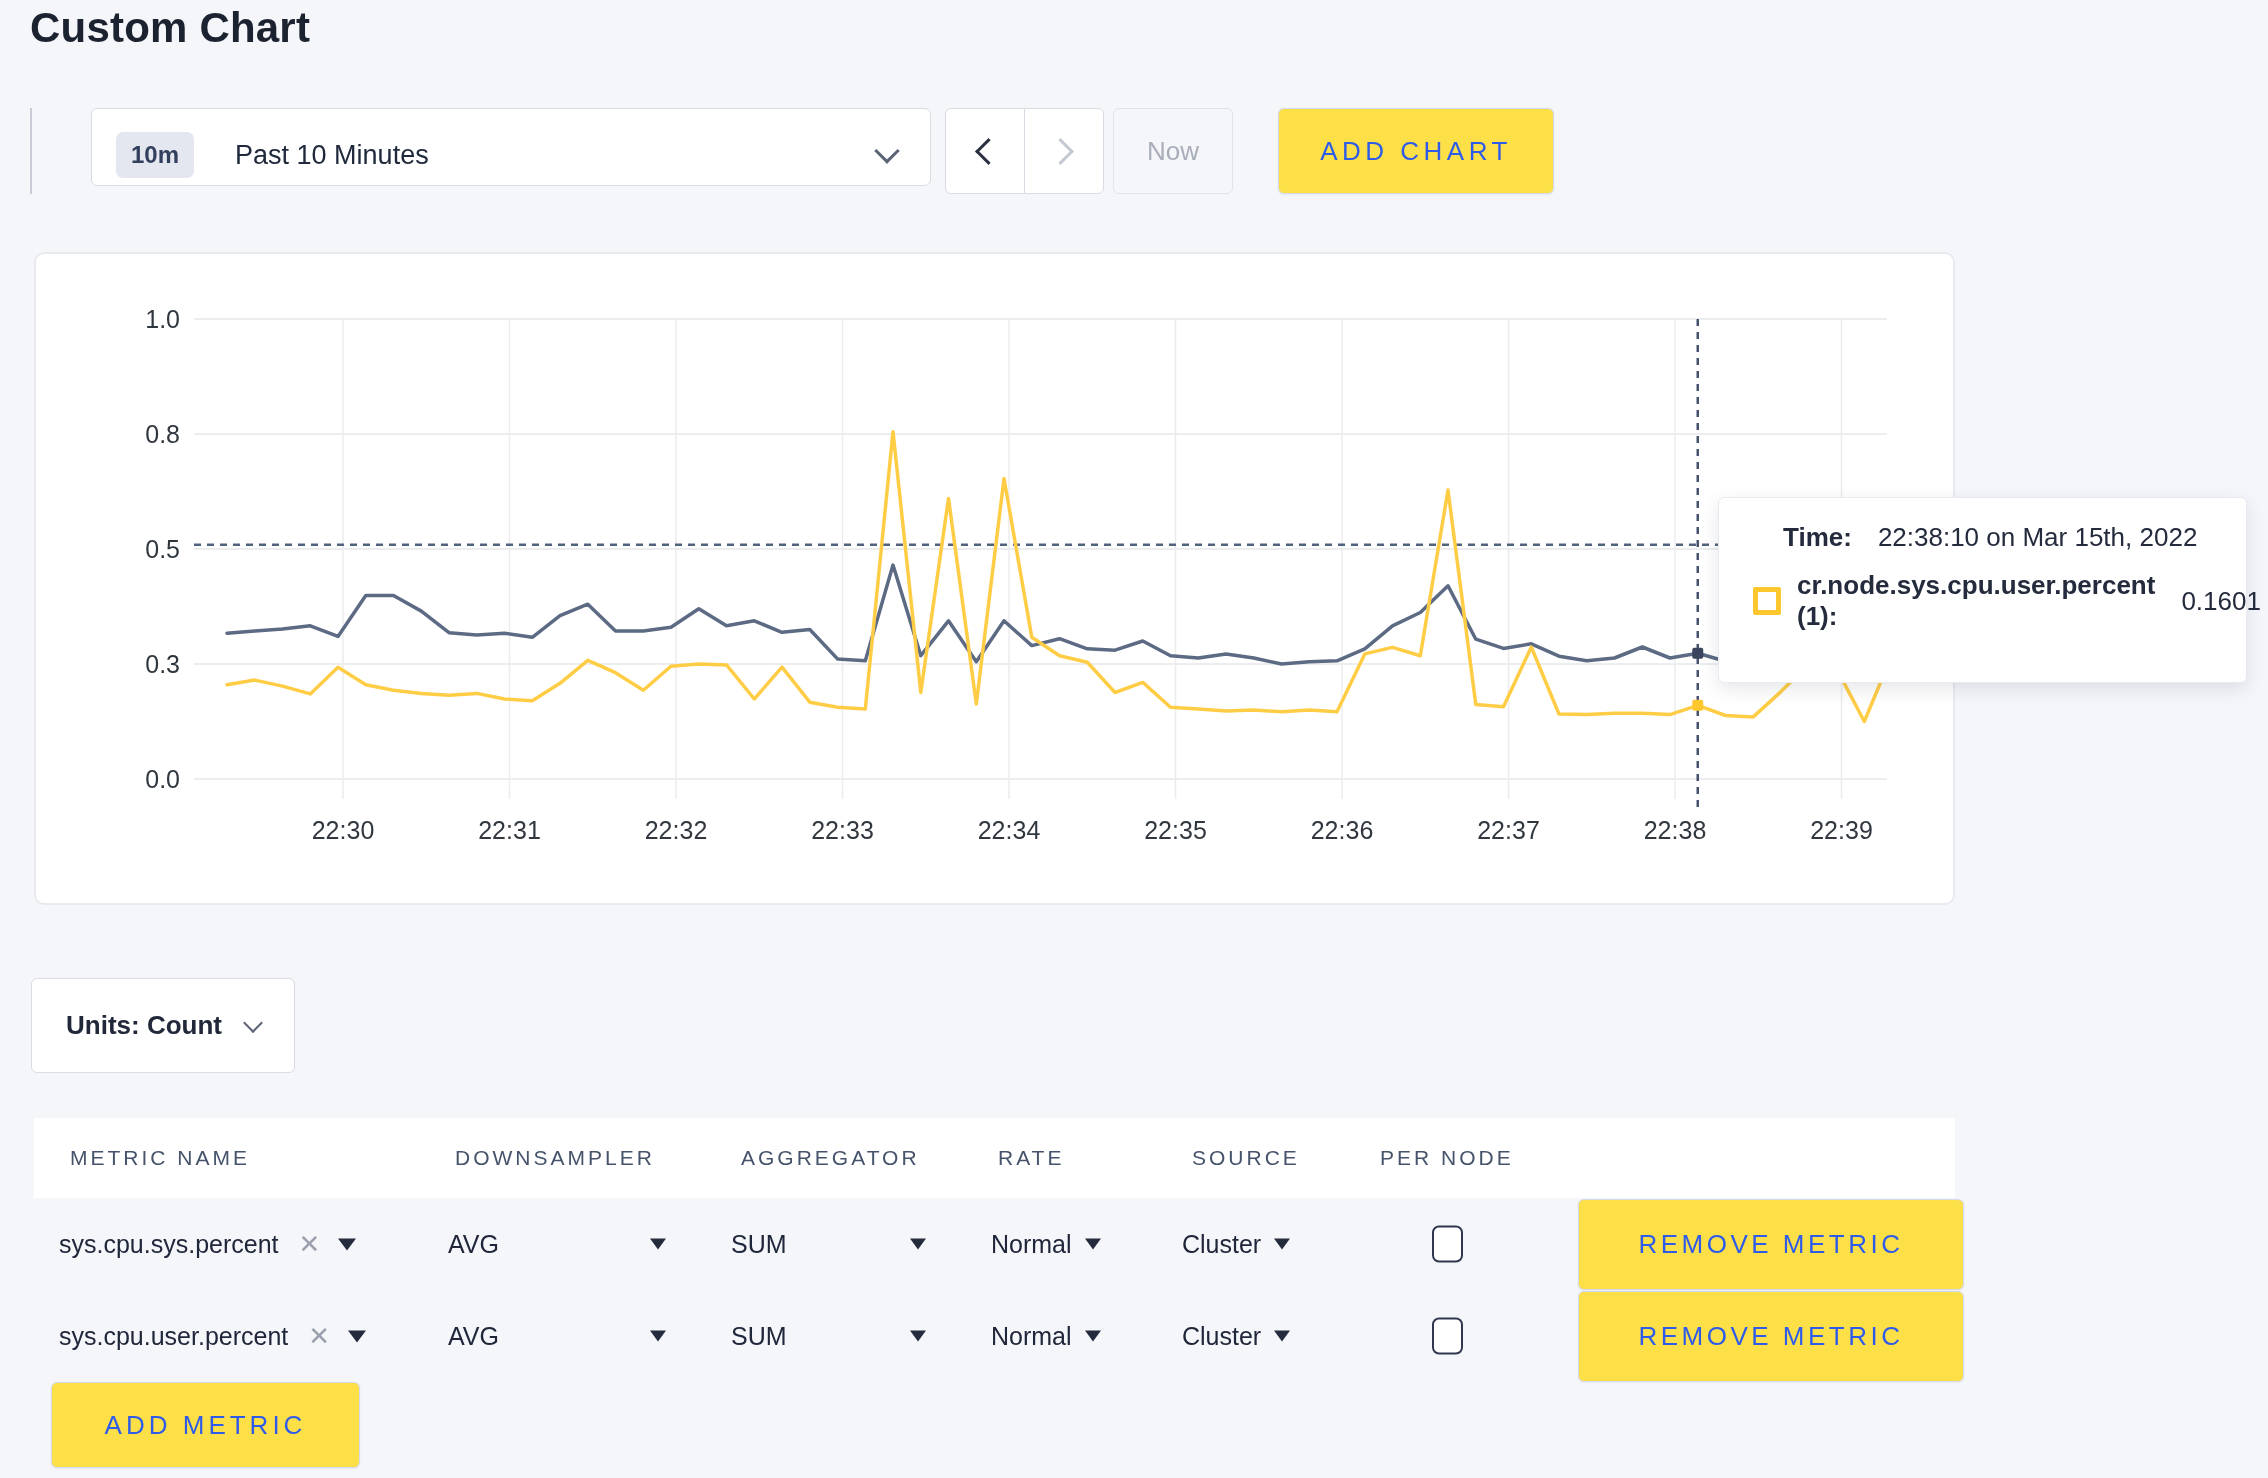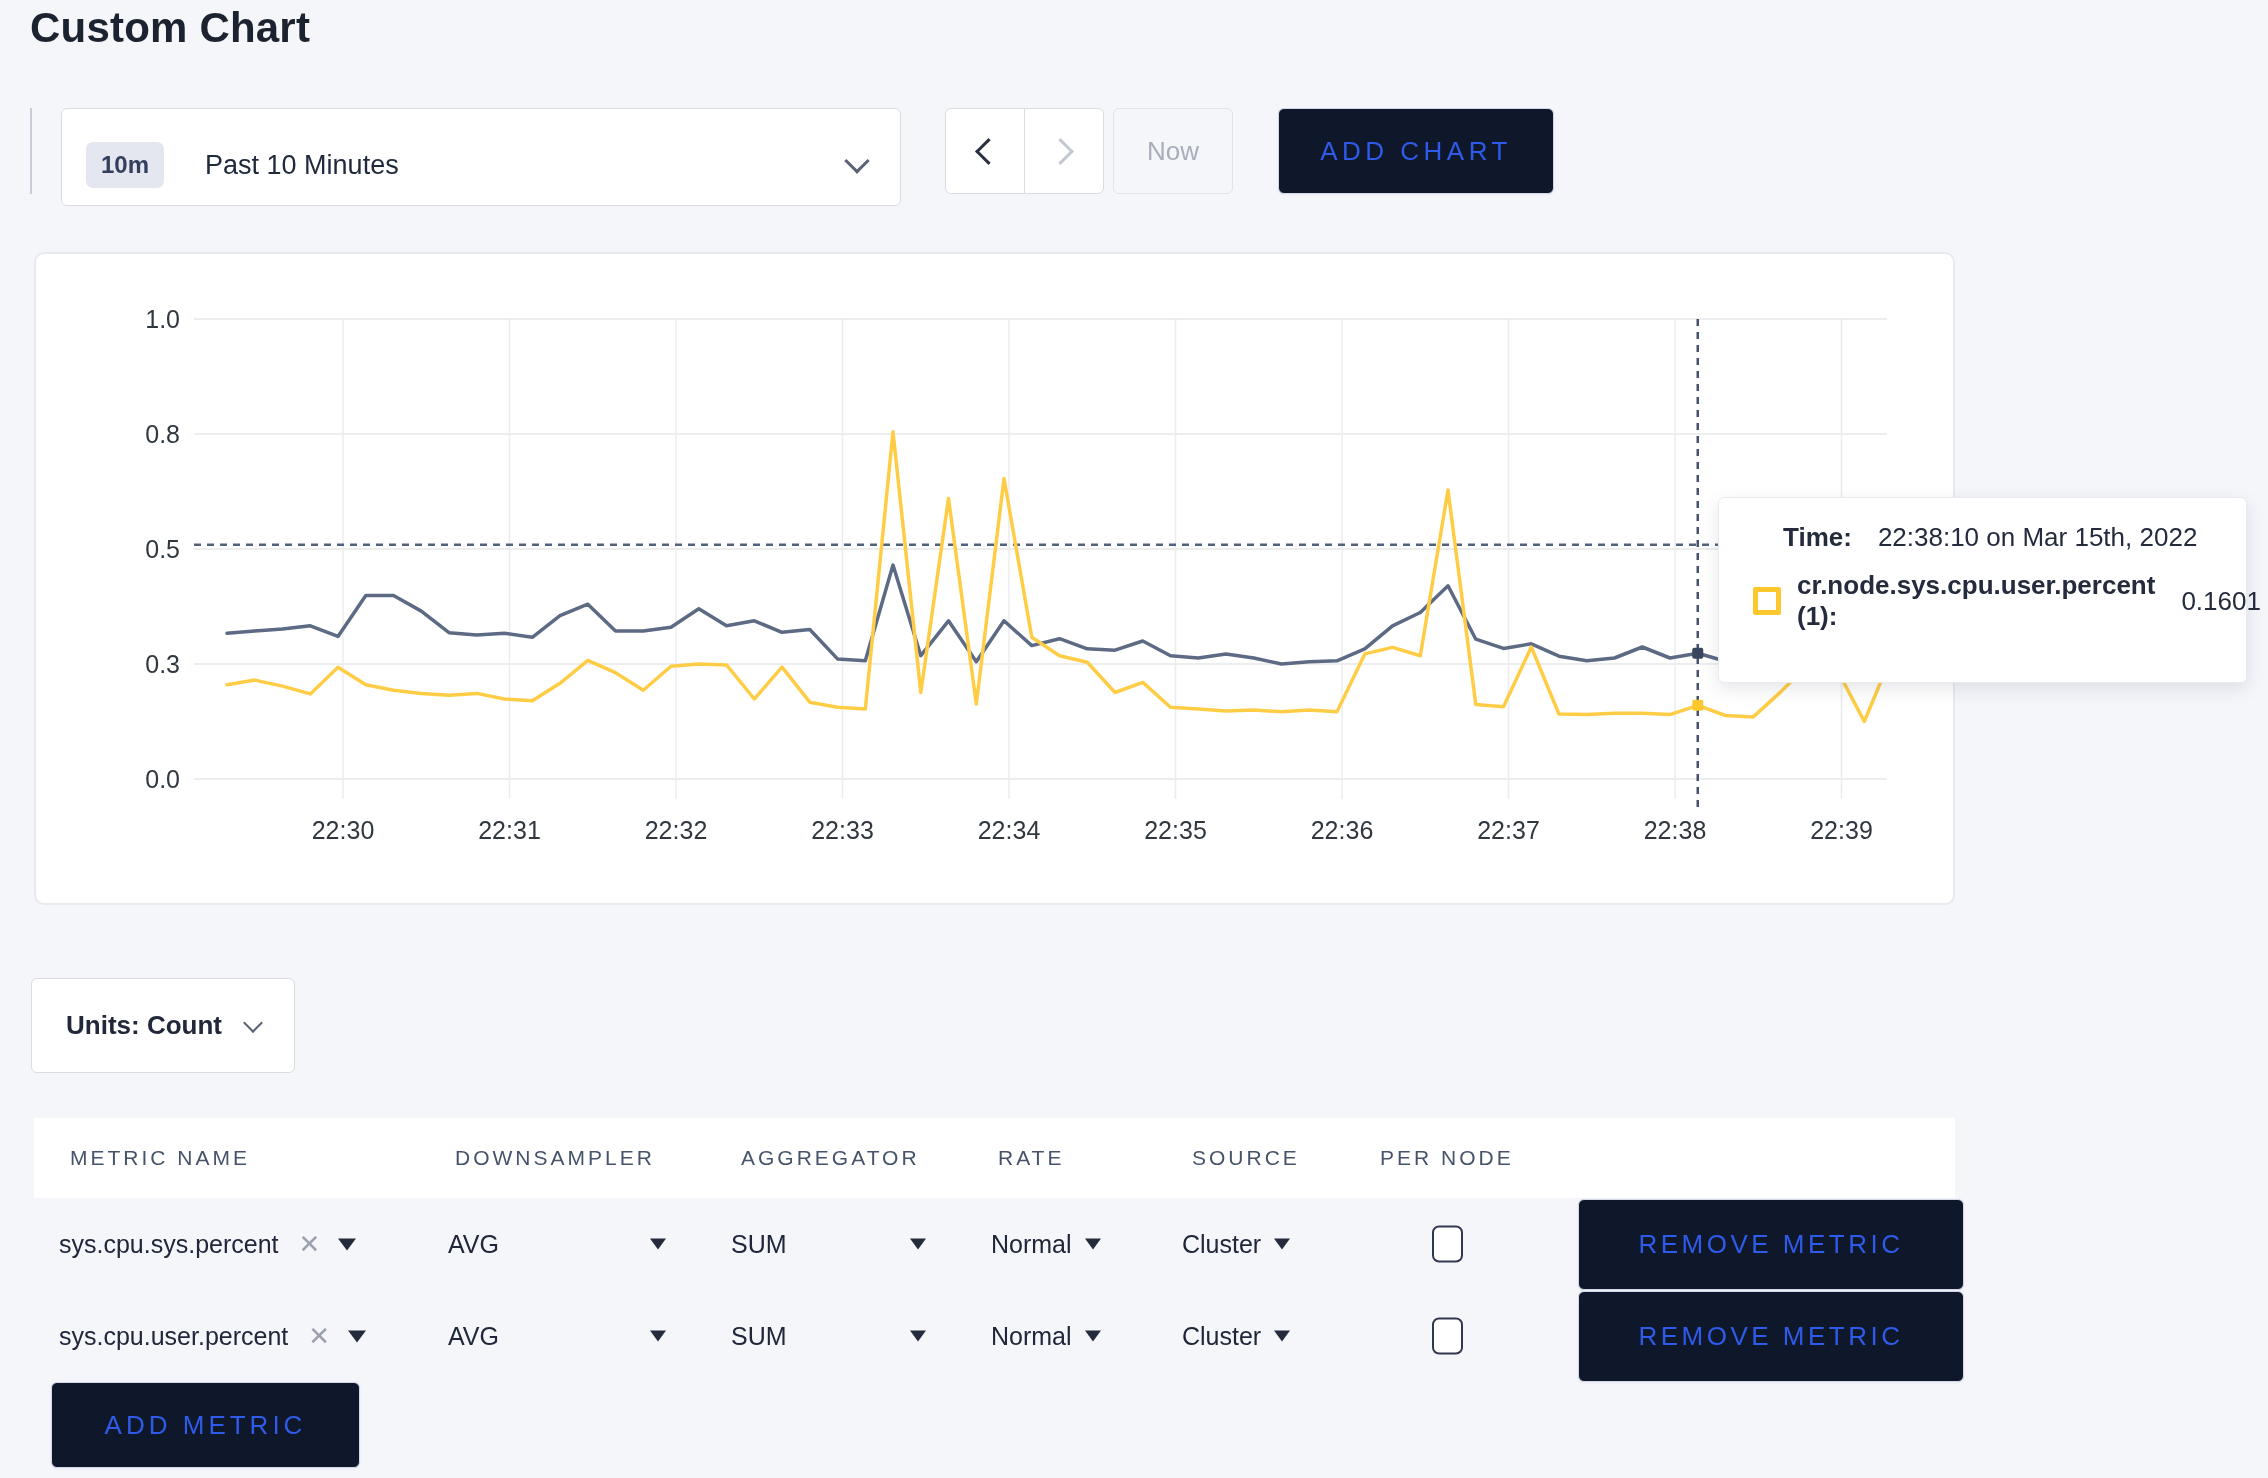--- a/index.html
+++ b/index.html
@@ -4,36 +4,36 @@
 <style>
   html,body{margin:0;padding:0;}
   #app{position:relative;width:2268px;height:1478px;background:#f5f6fa;
        font-family:"Liberation Sans",sans-serif;color:#20273a;overflow:hidden;}
   .abs{position:absolute;box-sizing:border-box;}
   .box{background:#fff;border:1.5px solid #d9dce3;border-radius:6px;}
   .page-title{left:30px;top:4px;font-size:42px;font-weight:700;color:#1c2330;letter-spacing:.2px;}
   .vdivider{left:30px;top:108px;width:2px;height:86px;background:#c9cdd8;}
 
   
-  .time-select{left:61px;top:108px;width:840px;height:98px;display:flex;align-items:center;
+  .time-select{left:91px;top:108px;width:840px;height:78px;display:flex;align-items:center;
                padding:16px 34px 0 24px;cursor:pointer;}
   .time-badge{background:#e4e7f0;border-radius:7px;padding:9px 15px;font-size:24px;font-weight:bold;color:#323f5d;}
   .time-label{margin-left:41px;font-size:27px;color:#212a3c;}
   .chev-down{margin-left:auto;width:15px;height:15px;border-right:3px solid #5b6374;border-bottom:3px solid #5b6374;
              transform:rotate(45deg);margin-top:-8px;}
   .arrow-group{left:945px;top:108px;display:flex;}
   .arrow-btn{width:80px;height:86px;background:#fff;border:1.5px solid #d9dce3;display:flex;
              align-items:center;justify-content:center;box-sizing:border-box;cursor:pointer;}
   .arrow-btn.first{border-radius:6px 0 0 6px;}
   .arrow-btn.second{border-radius:0 6px 6px 0;margin-left:-1.5px;}
   .chev-left{width:16px;height:16px;border-left:3.5px solid #2a3040;border-bottom:3.5px solid #2a3040;transform:rotate(45deg);margin-left:6px;}
   .chev-right{width:16px;height:16px;border-right:3.5px solid #c3c8d2;border-top:3.5px solid #c3c8d2;transform:rotate(45deg);margin-right:6px;}
   .now-btn{left:1113px;top:108px;width:120px;height:86px;border:1.5px solid #e0e3e9;border-radius:6px;
            display:flex;align-items:center;justify-content:center;font-size:26px;color:#a8aeba;cursor:default;}
-  .blue-btn{display:flex;align-items:center;justify-content:center;background:#0f172a;
+  .blue-btn{display:flex;align-items:center;justify-content:center;background:#fde047;
             border:1.5px solid #d3d9ea;border-radius:6px;color:#2e5bea;font-size:26px;
             letter-spacing:4.5px;font-weight:500;cursor:pointer;box-shadow:0 1px 3px rgba(30,40,70,.05);}
   .add-chart{left:1278px;top:108px;width:276px;height:86px;}
 
   
   .chart-card{left:34px;top:252px;width:1921px;height:653px;background:#fff;
               border:2px solid #e8eaef;border-radius:10px;}
   .chart-card svg{display:block;}
   .grid-h{stroke:#e6e7ea;stroke-width:1.5;}
   .grid-v{stroke:#ececef;stroke-width:1.5;}

